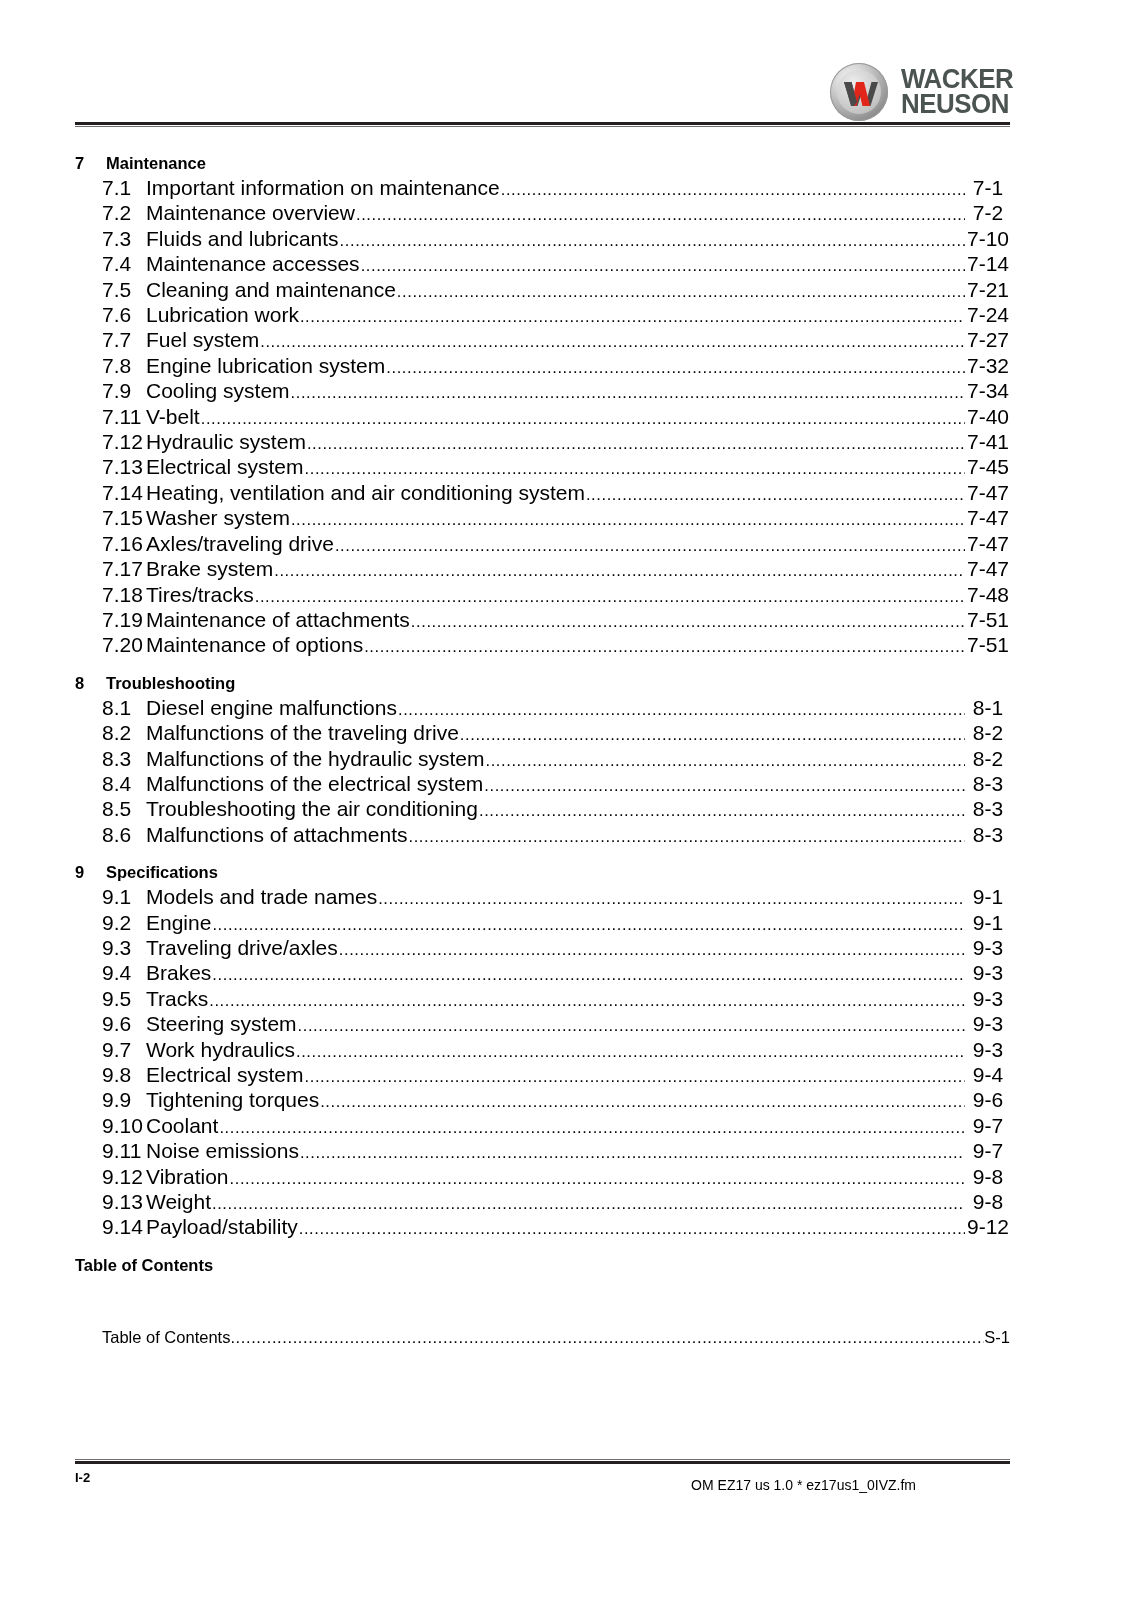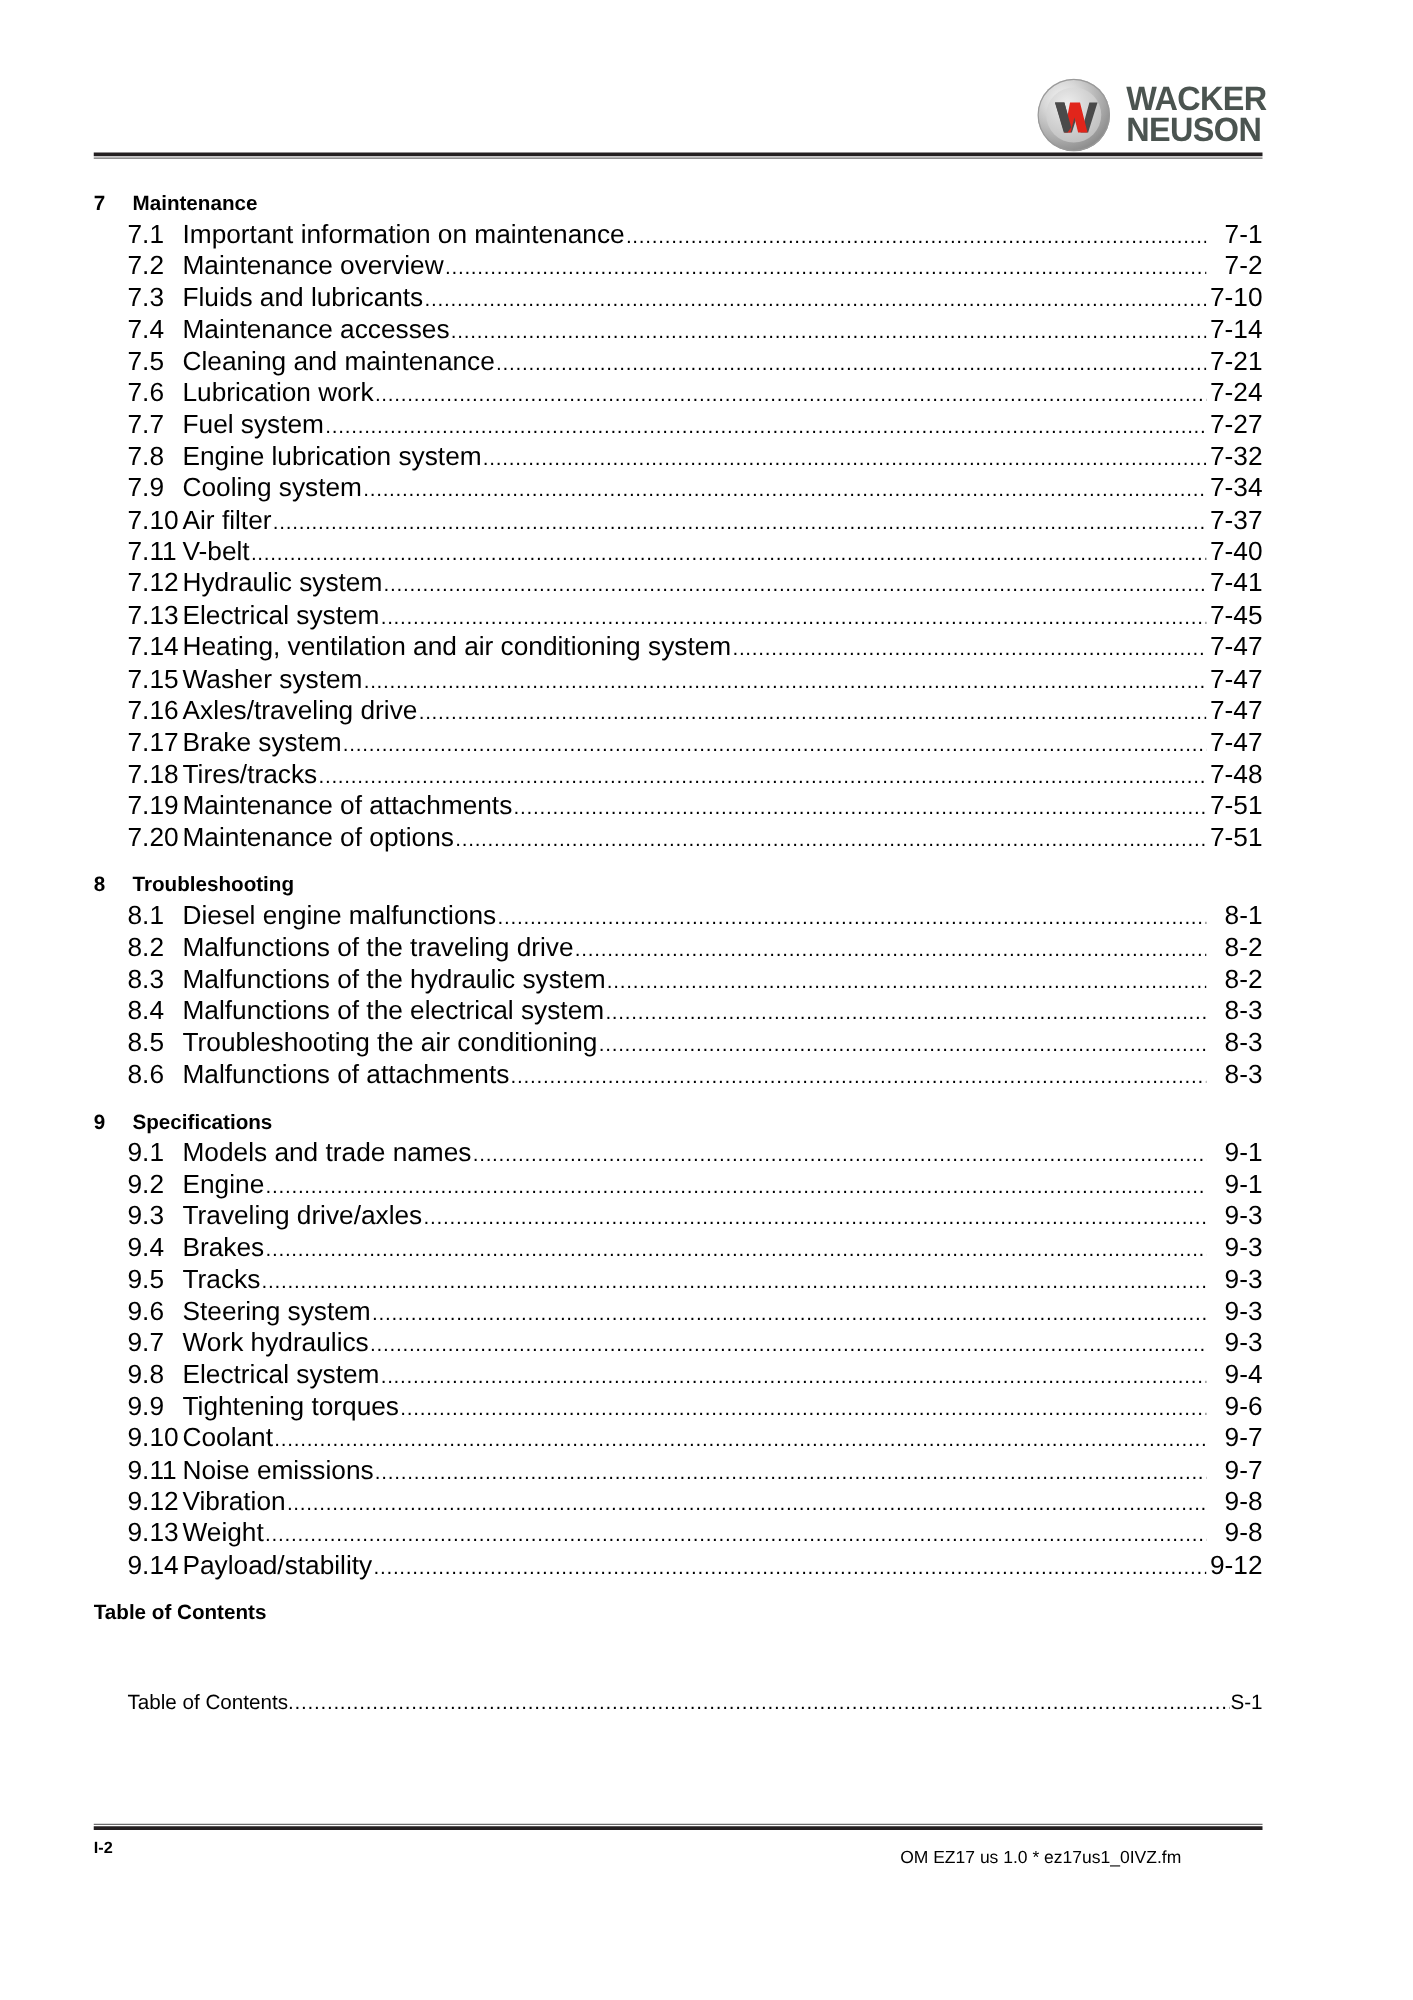--- a/index.html
+++ b/index.html
@@ -10,21 +10,20 @@
   body {
     font-family: "Liberation Sans", sans-serif;
     color: #000000;
   }
   #page {
     position: relative;
     width: 1036px;
     height: 1600px;
     background: #ffffff;
     overflow: hidden;
-    padding-left: 29px;
   }
 
   
   #header {
     position: absolute;
     left: 0;
     top: 0;
     width: 1130px;
     height: 130px;
   }
@@ -143,21 +142,21 @@
     color: #000;
     margin: 0 1px;
     min-width: 0;
     letter-spacing: 0.6px;
   }
   .toc-row .dots::before {
     content: "......................................................................................................................................................................................................................";
   }
   .toc-row .page {
     flex: none;
-    text-align: right;
+    text-align: center;
     min-width: 44px;
   }
 
   
   .tc-head {
     font-weight: bold;
     font-size: 16.5px;
     line-height: 26px;
     margin-top: 11px;
   }
@@ -292,26 +291,20 @@
         <span class="dots"></span>
         <span class="page">7-32</span>
       </div>
       <div class="toc-row">
         <span class="num">7.9</span>
         <span class="label">Cooling system</span>
         <span class="dots"></span>
         <span class="page">7-34</span>
       </div>
       <div class="toc-row">
-        <span class="num">7.10</span>
-        <span class="label">Air filter</span>
-        <span class="dots"></span>
-        <span class="page">7-37</span>
-      </div>
-      <div class="toc-row">
         <span class="num">7.11</span>
         <span class="label">V-belt</span>
         <span class="dots"></span>
         <span class="page">7-40</span>
       </div>
       <div class="toc-row">
         <span class="num">7.12</span>
         <span class="label">Hydraulic system</span>
         <span class="dots"></span>
         <span class="page">7-41</span>

